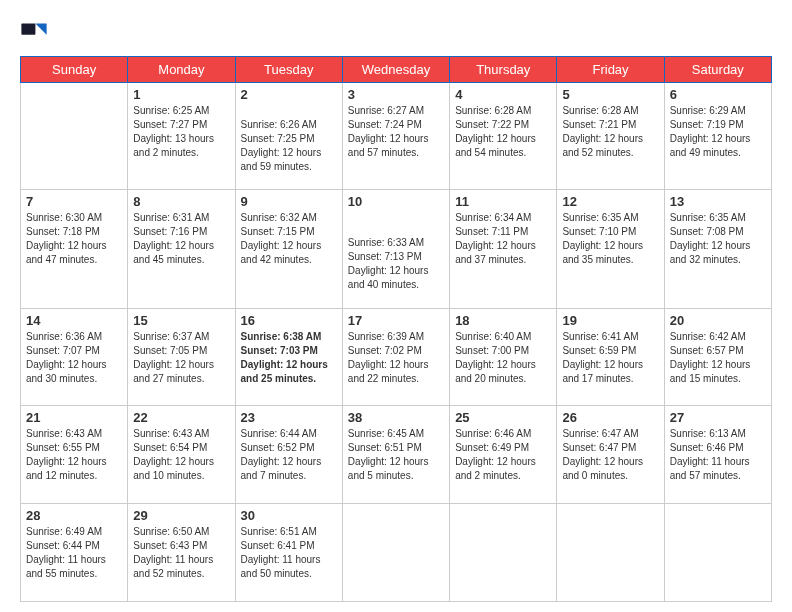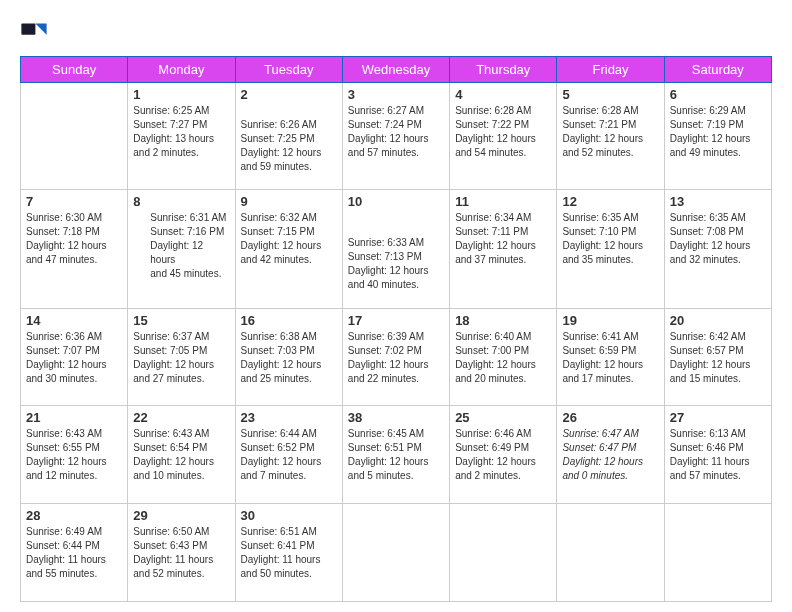--- a/index.html
+++ b/index.html
@@ -52,21 +52,21 @@
       color: #555;
     }
     .calendar {
       flex: 1;
       border: 1px solid #ccc;
       border-collapse: collapse;
       width: 100%;
       table-layout: fixed;
     }
     .calendar th {
-      background-color: #d946ef;
+      background-color: #ef4444;
       color: #fff;
       text-align: center;
       font-size: 13px;
       font-weight: normal;
       padding: 5px 4px;
       border: 1px solid #1565c0;
     }
     .calendar td {
       vertical-align: top;
       border: 1px solid #ccc;
@@ -172,21 +172,21 @@
         <tr>
           <td>
             <span class="day-number">7</span>
             <div class="day-info" style="white-space: pre-line;">Sunrise: 6:30 AM
 Sunset: 7:18 PM
 Daylight: 12 hours
 and 47 minutes.</div>
           </td>
           <td>
             <span class="day-number">8</span>
-            <div class="day-info" style="white-space: pre-line; margin-left: 17px;">Sunrise: 6:31 AM
+            <div class="day-info" style="white-space: pre-line;">Sunrise: 6:31 AM
 Sunset: 7:16 PM
 Daylight: 12 hours
 and 45 minutes.</div>
           </td>
           <td>
             <span class="day-number">9</span>
             <div class="day-info" style="white-space: pre-line;">Sunrise: 6:32 AM
 Sunset: 7:15 PM
 Daylight: 12 hours
 and 42 minutes.</div>
@@ -230,21 +230,21 @@
           </td>
           <td>
             <span class="day-number">15</span>
             <div class="day-info" style="white-space: pre-line;">Sunrise: 6:37 AM
 Sunset: 7:05 PM
 Daylight: 12 hours
 and 27 minutes.</div>
           </td>
           <td>
             <span class="day-number">16</span>
-            <div class="day-info" style="white-space: pre-line;">Sunrise: 6:38 AM
+            <div class="day-info" style="white-space: pre-line; font-weight: bold;">Sunrise: 6:38 AM
 Sunset: 7:03 PM
 Daylight: 12 hours
 and 25 minutes.</div>
           </td>
           <td>
             <span class="day-number">17</span>
             <div class="day-info" style="white-space: pre-line;">Sunrise: 6:39 AM
 Sunset: 7:02 PM
 Daylight: 12 hours
 and 22 minutes.</div>
@@ -302,21 +302,21 @@
           </td>
           <td>
             <span class="day-number">25</span>
             <div class="day-info" style="white-space: pre-line;">Sunrise: 6:46 AM
 Sunset: 6:49 PM
 Daylight: 12 hours
 and 2 minutes.</div>
           </td>
           <td>
             <span class="day-number">26</span>
-            <div class="day-info" style="white-space: pre-line; font-style: italic;">Sunrise: 6:47 AM
+            <div class="day-info" style="white-space: pre-line;">Sunrise: 6:47 AM
 Sunset: 6:47 PM
 Daylight: 12 hours
 and 0 minutes.</div>
           </td>
           <td>
             <span class="day-number">27</span>
             <div class="day-info" style="white-space: pre-line;">Sunrise: 6:13 AM
 Sunset: 6:46 PM
 Daylight: 11 hours
 and 57 minutes.</div>

